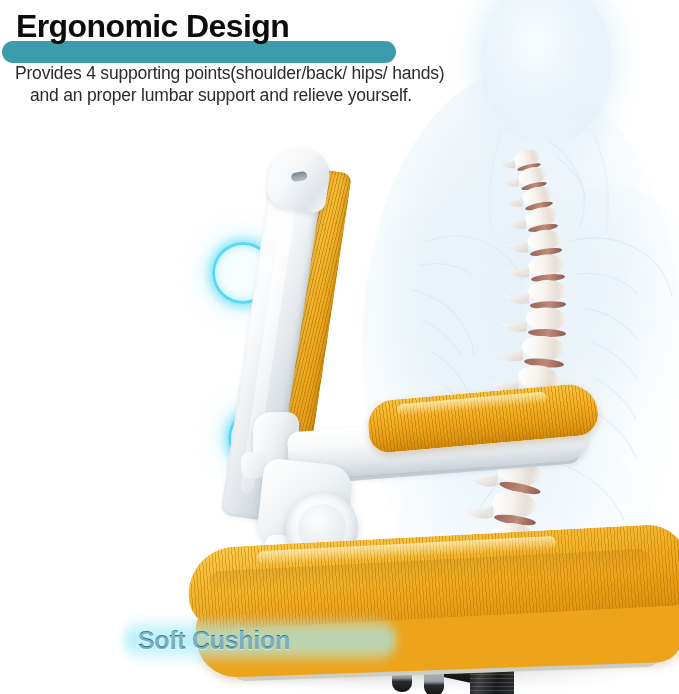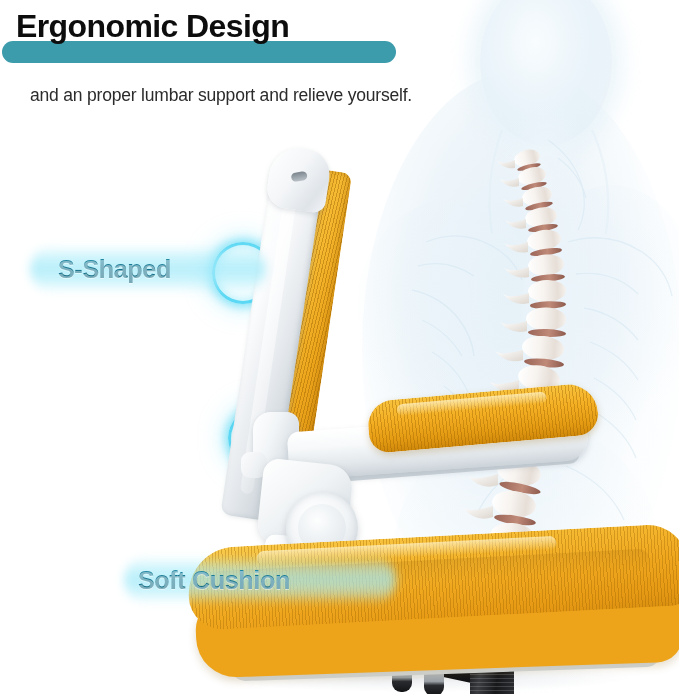--- a/index.html
+++ b/index.html
@@ -306,21 +306,21 @@
   #callout-s-shaped{left:30px;top:245px;width:260px;}
   #callout-s-shaped .callout-bar{width:236px;}
   #callout-s-shaped .callout-label{margin-left:28px;}
   #ring-s-shaped{left:212px;top:242px;width:56px;height:56px;}
 
   #callout-lumbar{left:2px;top:410px;width:300px;}
   #callout-lumbar .callout-bar{width:272px;}
   #callout-lumbar .callout-label{margin-left:14px;}
   #ring-lumbar{left:228px;top:408px;width:54px;height:54px;}
 
-  #callout-soft{left:124px;top:556px;width:300px;}
+  #callout-soft{left:124px;top:616px;width:300px;}
   #callout-soft .callout-bar{width:272px;}
   #callout-soft .callout-label{margin-left:14px;}
   #ring-soft{left:325px;top:588px;width:56px;height:56px;}
 </style>
 </head>
 <body>
 
 <div id="stage">
 
   <div id="figure-layer">
@@ -488,33 +488,30 @@
     <div id="seat-edge-shadow"></div>
 
     <div id="base-arm"></div>
     <div class="caster" id="caster-1"></div>
     <div class="caster" id="caster-2"></div>
     <div id="gas-cylinder">
       <div id="cyl-ribs"></div>
     </div>
   </div>
 
-  <div class="callout" id="callout-s-shaped">
-    <div class="callout-bar"></div>
-    <span class="callout-label">S-Shaped</span>
-  </div>
   <div class="callout-ring" id="ring-s-shaped"></div>
 
   <div class="callout-ring" id="ring-lumbar"></div>
 
   <div class="callout" id="callout-soft">
     <div class="callout-bar"></div>
     <span class="callout-label">Soft Cushion</span>
   </div>
   <div class="callout-ring" id="ring-soft"></div>
 
   <div id="header">
     <div id="title-pill"></div>
     <div id="page-title">Ergonomic Design</div>
+    <div class="subtitle-line" id="sub1">Provides 4 supporting points(shoulder/back/ hips/ hands)</div>
     <div class="subtitle-line" id="sub2">and an proper lumbar support and relieve yourself.</div>
   </div>
 
 </div>
 
 </body></html>

